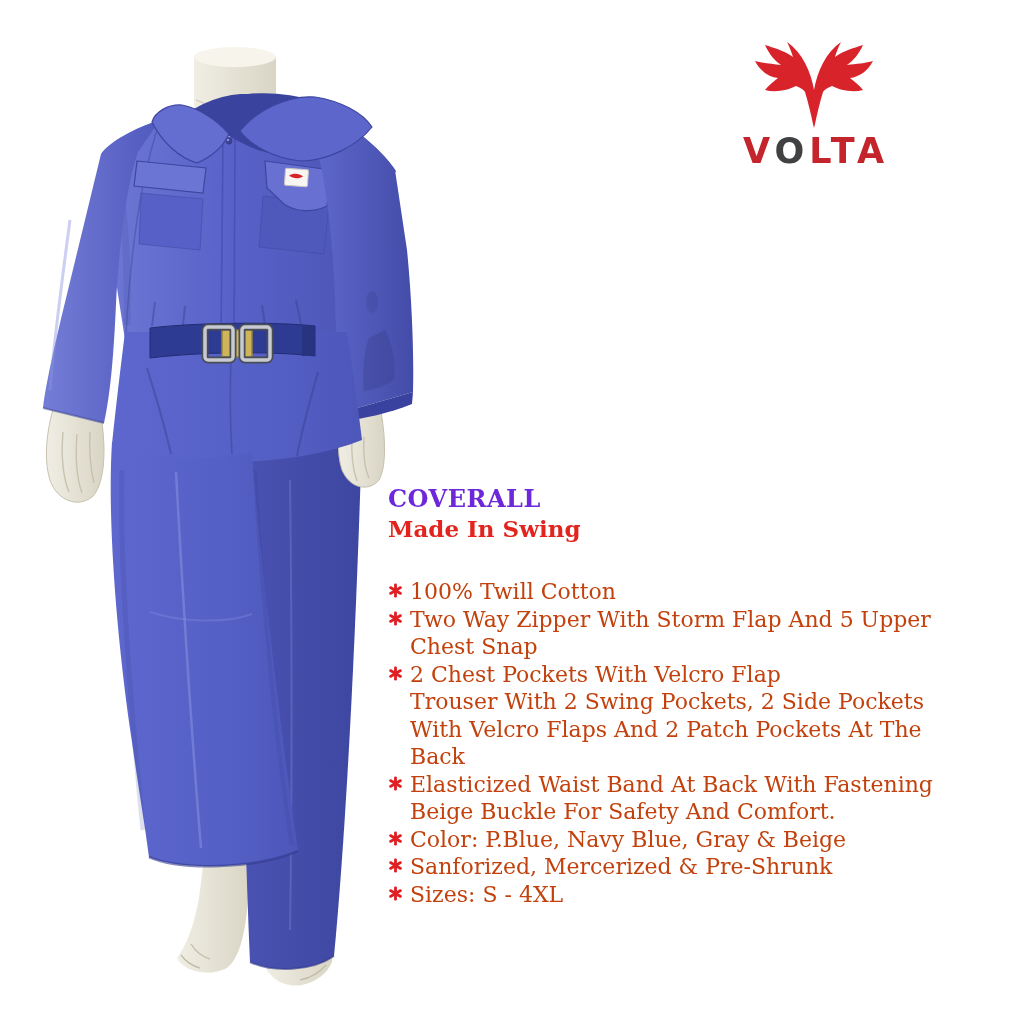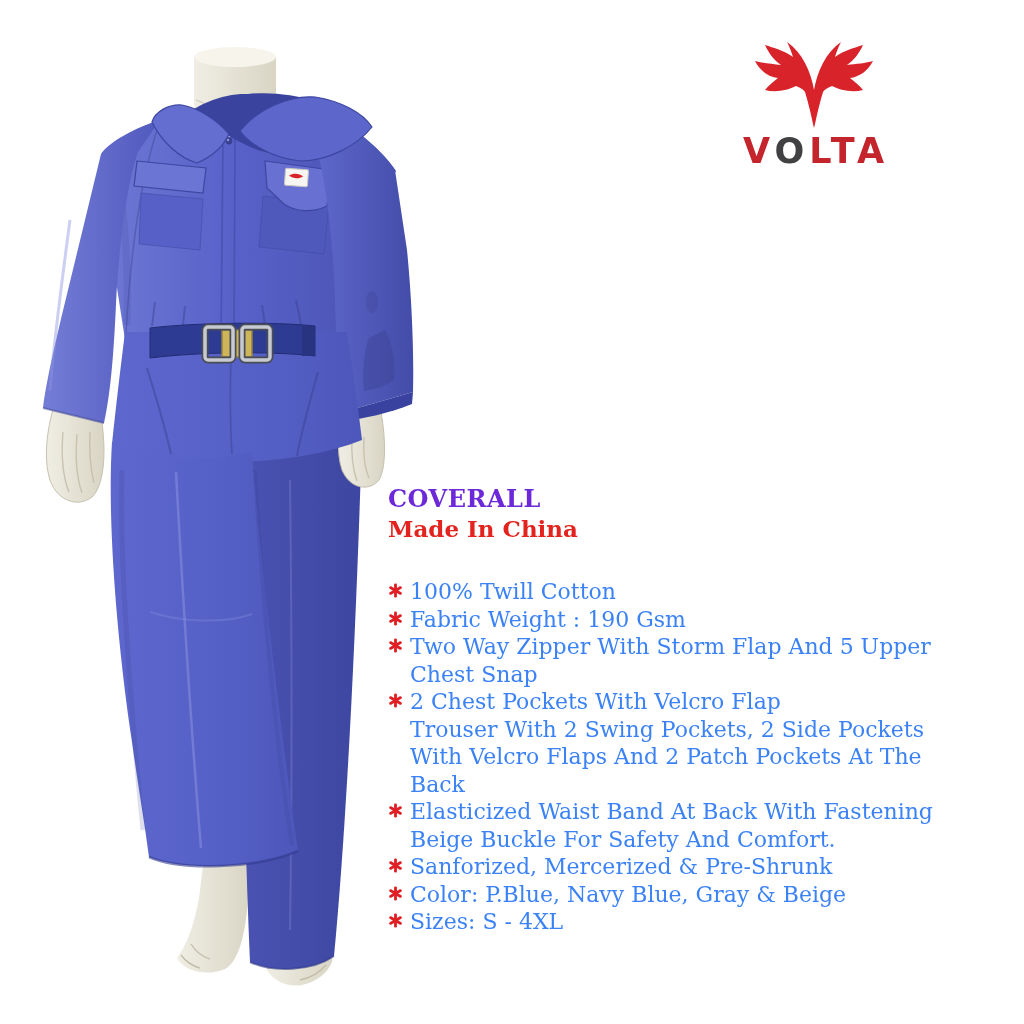--- a/index.html
+++ b/index.html
@@ -15,21 +15,21 @@
   .wordmark .red{color:#c4242b;}
   .wordmark .gray{color:#414042;}
 
   
   .info{position:absolute;left:388px;top:484px;width:628px;}
   .title{font-weight:bold;font-size:24px;line-height:30px;color:#6d28d9;letter-spacing:0.5px;}
   .origin{font-weight:bold;font-size:23px;line-height:30px;color:#e2231e;}
   .features{margin-top:34px;}
   .feat{display:flex;align-items:flex-start;}
   .bullet{flex:0 0 22px;padding-top:5px;color:#e01f24;}
-  .ftext{font-size:22px;line-height:27.5px;color:#3b82f6;white-space:pre;}
+  .ftext{font-size:22px;line-height:27.5px;color:#c2410c;white-space:pre;}
 </style>
 </head>
 <body>
 
 <div class="canvas">
 
   <svg class="photo-svg" width="440" height="1024" viewBox="0 0 440 1024">
     <defs>
       <linearGradient id="gBody" x1="0" y1="0" x2="1" y2="0">
         <stop offset="0" stop-color="#6e78d4"></stop>
@@ -159,42 +159,32 @@
       <g fill="#d8232a">
         <path d="M63,50 C66,32 75,12 90,2 C86,10 85,14 84,17 C94,10 103,8 112,5 C108,14 102,21 96,25 C105,24 115,23 122,21 C117,31 108,37 99,38 C104,42 109,46 112,50 C101,53 89,50 81,46 C76,48 73,50 72,52 C69,62 66,74 64,84 L63,88 Z"></path>
         <path d="M63,50 C66,32 75,12 90,2 C86,10 85,14 84,17 C94,10 103,8 112,5 C108,14 102,21 96,25 C105,24 115,23 122,21 C117,31 108,37 99,38 C104,42 109,46 112,50 C101,53 89,50 81,46 C76,48 73,50 72,52 C69,62 66,74 64,84 L63,88 Z" transform="matrix(-1,0,0,1,126,0)"></path>
       </g>
     </svg>
     <div class="wordmark"><span class="red">V</span><span class="gray">O</span><span class="red">LTA</span></div>
   </div>
 
   <div class="info">
     <div class="title">COVERALL</div>
-    <div class="origin">Made In China</div>
+    <div class="origin">Made In Swing</div>
 
     <div class="features">
       <div class="feat">
         <span class="bullet"><svg width="15" height="15" viewBox="0 0 17 17">
               <g fill="currentColor">
                 <rect x="6.9" y="0.5" width="3.2" height="16" rx="1.4"></rect>
                 <rect x="6.9" y="0.5" width="3.2" height="16" rx="1.4" transform="rotate(60 8.5 8.5)"></rect>
                 <rect x="6.9" y="0.5" width="3.2" height="16" rx="1.4" transform="rotate(120 8.5 8.5)"></rect>
               </g>
             </svg></span>
         <span class="ftext">100% Twill Cotton</span>
-      </div>
-      <div class="feat">
-        <span class="bullet"><svg width="15" height="15" viewBox="0 0 17 17">
-              <g fill="currentColor">
-                <rect x="6.9" y="0.5" width="3.2" height="16" rx="1.4"></rect>
-                <rect x="6.9" y="0.5" width="3.2" height="16" rx="1.4" transform="rotate(60 8.5 8.5)"></rect>
-                <rect x="6.9" y="0.5" width="3.2" height="16" rx="1.4" transform="rotate(120 8.5 8.5)"></rect>
-              </g>
-            </svg></span>
-        <span class="ftext">Fabric Weight : 190 Gsm</span>
       </div>
       <div class="feat">
         <span class="bullet"><svg width="15" height="15" viewBox="0 0 17 17">
               <g fill="currentColor">
                 <rect x="6.9" y="0.5" width="3.2" height="16" rx="1.4"></rect>
                 <rect x="6.9" y="0.5" width="3.2" height="16" rx="1.4" transform="rotate(60 8.5 8.5)"></rect>
                 <rect x="6.9" y="0.5" width="3.2" height="16" rx="1.4" transform="rotate(120 8.5 8.5)"></rect>
               </g>
             </svg></span>
         <span class="ftext">Two Way Zipper With Storm Flap And 5 Upper
@@ -225,31 +215,31 @@
 Beige Buckle For Safety And Comfort.</span>
       </div>
       <div class="feat">
         <span class="bullet"><svg width="15" height="15" viewBox="0 0 17 17">
               <g fill="currentColor">
                 <rect x="6.9" y="0.5" width="3.2" height="16" rx="1.4"></rect>
                 <rect x="6.9" y="0.5" width="3.2" height="16" rx="1.4" transform="rotate(60 8.5 8.5)"></rect>
                 <rect x="6.9" y="0.5" width="3.2" height="16" rx="1.4" transform="rotate(120 8.5 8.5)"></rect>
               </g>
             </svg></span>
+        <span class="ftext">Color: P.Blue, Navy Blue, Gray &amp; Beige</span>
+      </div>
+      <div class="feat">
+        <span class="bullet"><svg width="15" height="15" viewBox="0 0 17 17">
+              <g fill="currentColor">
+                <rect x="6.9" y="0.5" width="3.2" height="16" rx="1.4"></rect>
+                <rect x="6.9" y="0.5" width="3.2" height="16" rx="1.4" transform="rotate(60 8.5 8.5)"></rect>
+                <rect x="6.9" y="0.5" width="3.2" height="16" rx="1.4" transform="rotate(120 8.5 8.5)"></rect>
+              </g>
+            </svg></span>
         <span class="ftext">Sanforized, Mercerized &amp; Pre-Shrunk</span>
-      </div>
-      <div class="feat">
-        <span class="bullet"><svg width="15" height="15" viewBox="0 0 17 17">
-              <g fill="currentColor">
-                <rect x="6.9" y="0.5" width="3.2" height="16" rx="1.4"></rect>
-                <rect x="6.9" y="0.5" width="3.2" height="16" rx="1.4" transform="rotate(60 8.5 8.5)"></rect>
-                <rect x="6.9" y="0.5" width="3.2" height="16" rx="1.4" transform="rotate(120 8.5 8.5)"></rect>
-              </g>
-            </svg></span>
-        <span class="ftext">Color: P.Blue, Navy Blue, Gray &amp; Beige</span>
       </div>
       <div class="feat">
         <span class="bullet"><svg width="15" height="15" viewBox="0 0 17 17">
               <g fill="currentColor">
                 <rect x="6.9" y="0.5" width="3.2" height="16" rx="1.4"></rect>
                 <rect x="6.9" y="0.5" width="3.2" height="16" rx="1.4" transform="rotate(60 8.5 8.5)"></rect>
                 <rect x="6.9" y="0.5" width="3.2" height="16" rx="1.4" transform="rotate(120 8.5 8.5)"></rect>
               </g>
             </svg></span>
         <span class="ftext">Sizes: S - 4XL</span>

